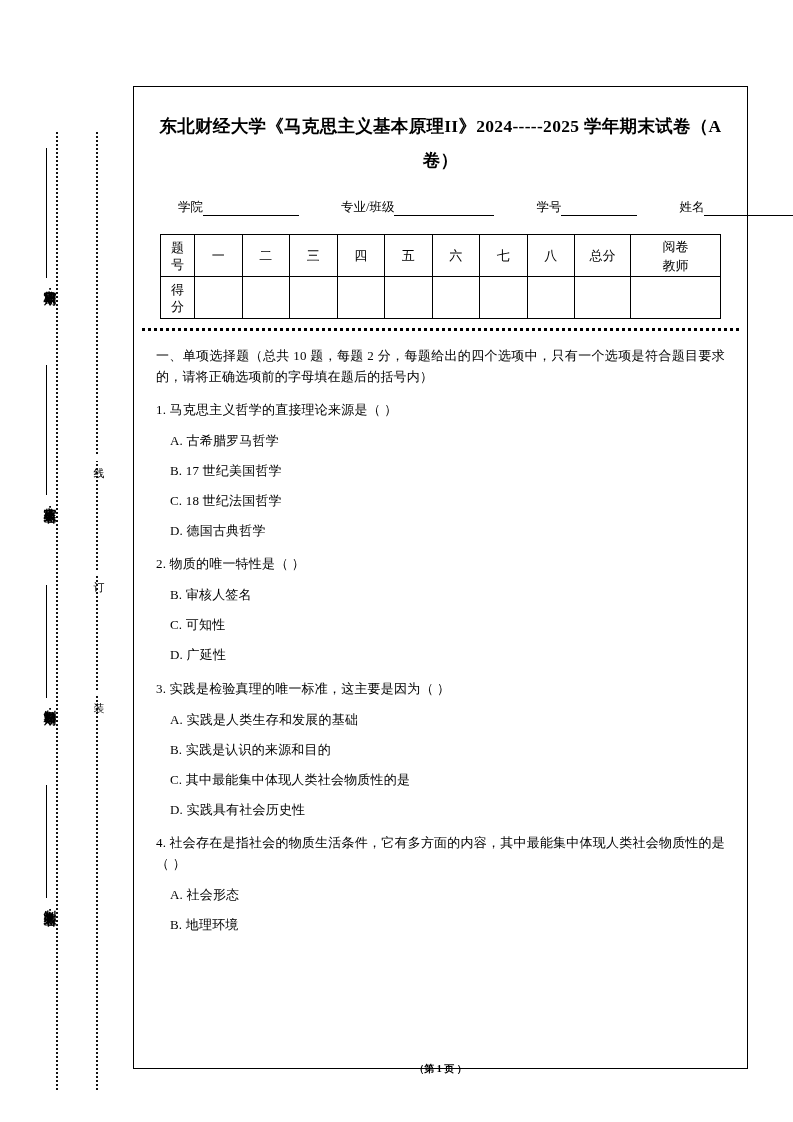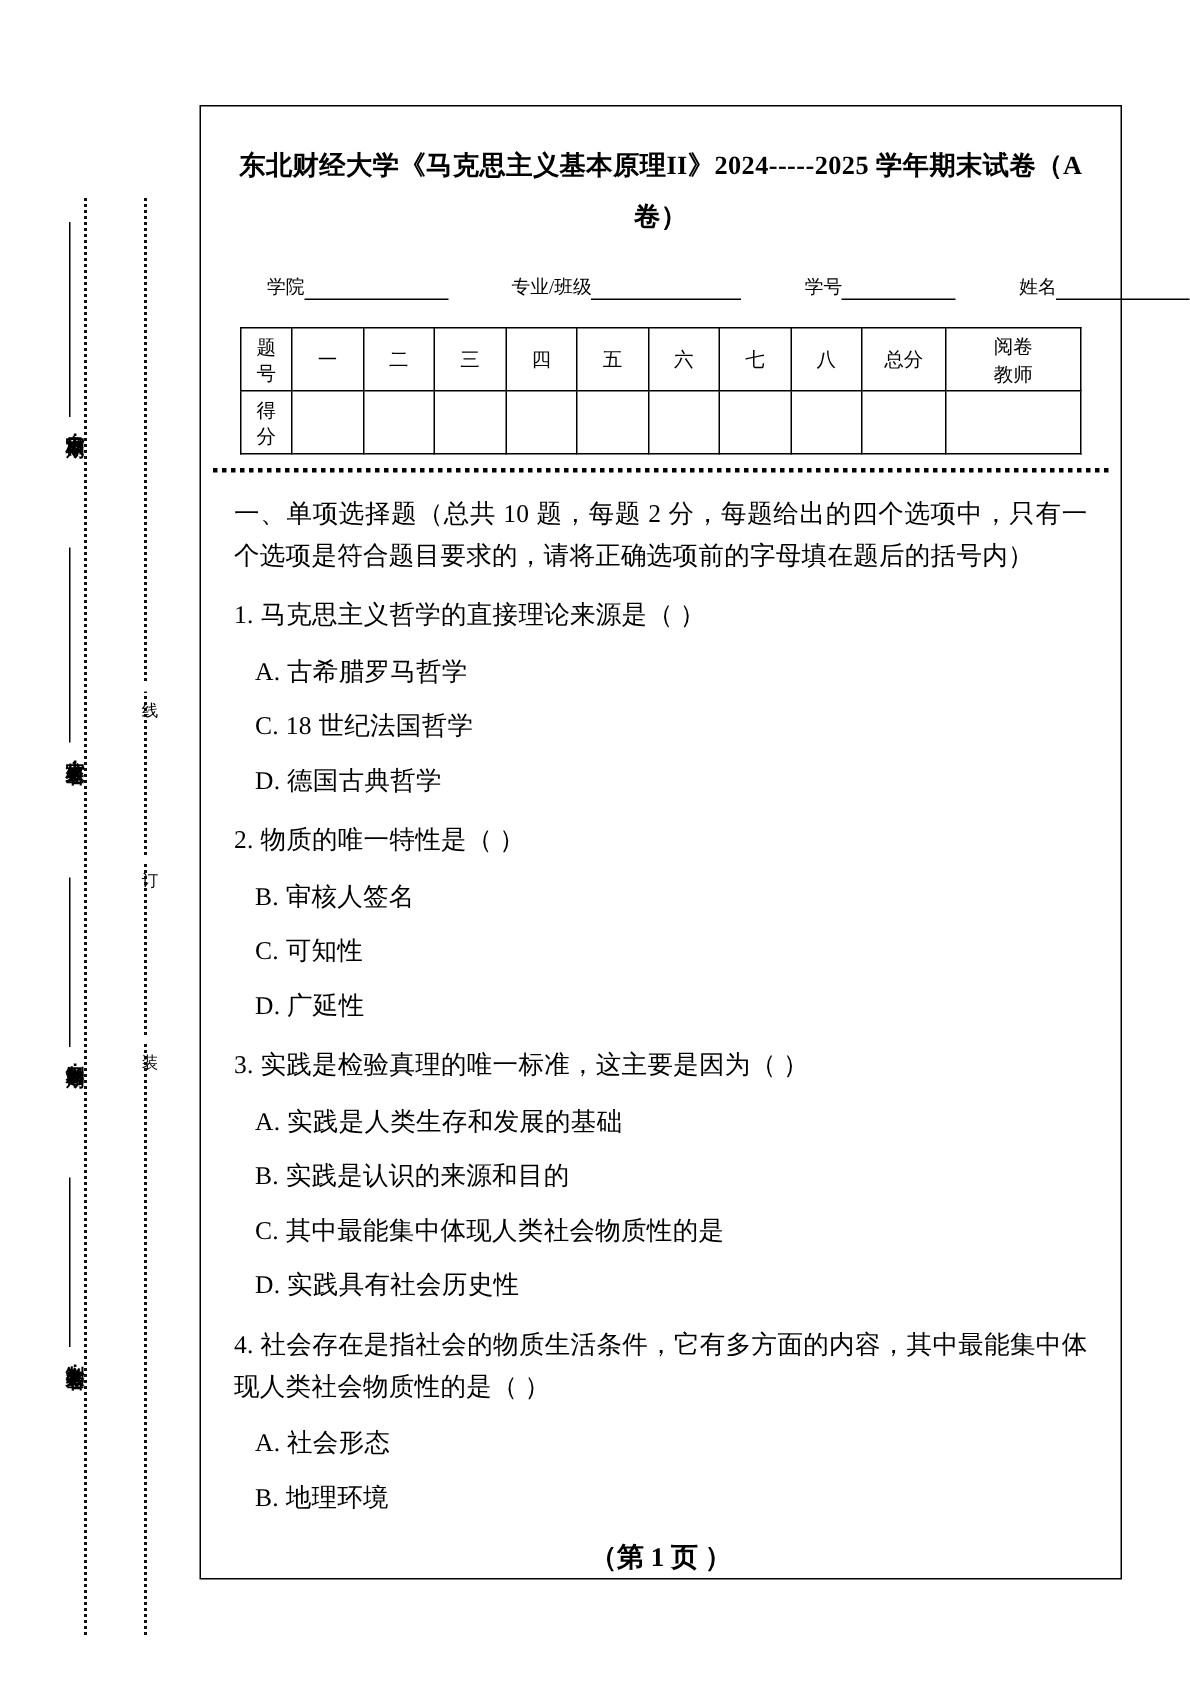--- a/index.html
+++ b/index.html
@@ -62,21 +62,21 @@
     font-size: 11px;
     background: #fff;
     padding: 3px 0;
     text-align: center;
     color: #000;
   }
 
   
   #page-box {
     position: absolute;
-    left: 133px; top: 70px;
+    left: 133px; top: 86px;
     width: 615px; height: 983px;
     border: 1.4px solid #000;
     padding: 14px 22px 0 22px;
   }
 
   
   #exam-title {
     font-family: "Liberation Serif", "DejaVu Serif", serif;
     font-weight: bold;
     font-size: 17.5px;
@@ -137,21 +137,21 @@
   
   #table-separator {
     margin: 9px -14px 0 -14px;
     border-top: 3px dotted #000;
     height: 0;
   }
 
   
   #questions {
     margin-top: 14px;
-    font-size: 17px;
+    font-size: 13px;
     line-height: 1.62;
     font-family: "Liberation Serif", "DejaVu Serif", serif;
   }
   .section-head {
     text-align: justify;
     margin-bottom: 12px;
     letter-spacing: 0.2px;
   }
   .q-stem {
     margin: 12px 0 10px 0;
@@ -160,25 +160,25 @@
   }
   .q-opt {
     margin: 9px 0 9px 14px;
     letter-spacing: 0.2px;
   }
 
   
   #page-footer {
     position: absolute;
     left: 133px;
-    top: 1026px;
+    top: 1062px;
     width: 615px;
     text-align: center;
     font-weight: bold;
-    font-size: 18px;
+    font-size: 10px;
     font-family: "Liberation Serif", "DejaVu Serif", serif;
   }
 </style>
 </head>
 <body>
 
 <div id="binding-strip">
   <div class="vline-dotted" id="dotted-inner"></div>
   <div class="vline-dotted" id="dotted-outer"></div>
 
@@ -265,20 +265,21 @@
   </div>
 
   <div id="table-separator"></div>
 
   <div id="questions">
 
     <div class="section-head">一、单项选择题（总共 10 题，每题 2 分，每题给出的四个选项中，只有一个选项是符合题目要求的，请将正确选项前的字母填在题后的括号内）</div>
 
     <div class="q-stem">1. 马克思主义哲学的直接理论来源是（  ）</div>
     <div class="q-opt">A. 古希腊罗马哲学</div>
+    <div class="q-opt">B. 17 世纪美国哲学</div>
     <div class="q-opt">C. 18 世纪法国哲学</div>
     <div class="q-opt">D. 德国古典哲学</div>
 
     <div class="q-stem">2. 物质的唯一特性是（  ）</div>
     <div class="q-opt">B. 审核人签名</div>
     <div class="q-opt">C. 可知性</div>
     <div class="q-opt">D. 广延性</div>
 
     <div class="q-stem">3. 实践是检验真理的唯一标准，这主要是因为（  ）</div>
     <div class="q-opt">A. 实践是人类生存和发展的基础</div>

